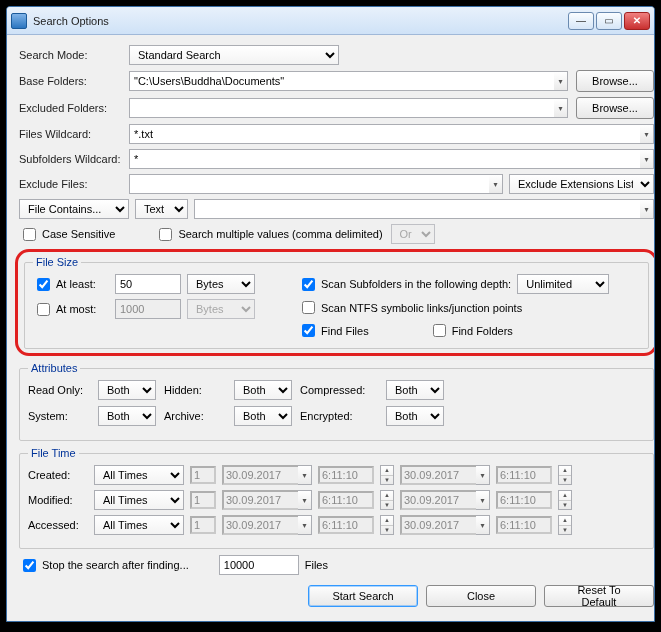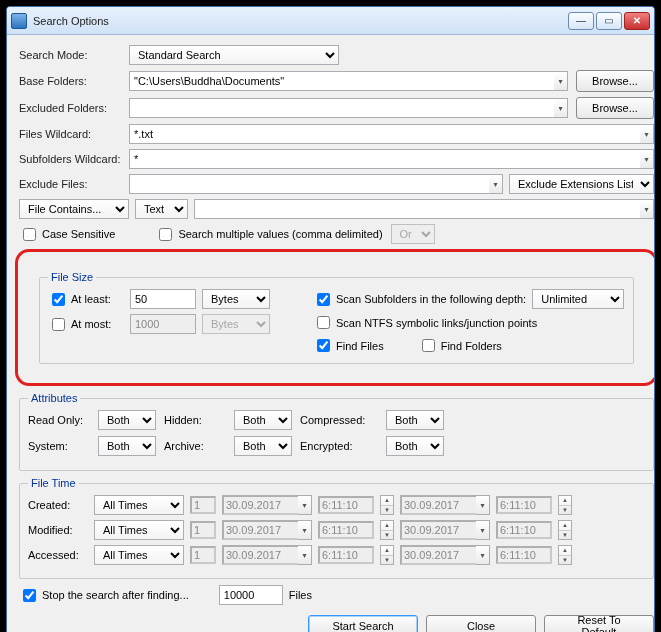--- a/index.html
+++ b/index.html
@@ -129,21 +129,21 @@
       <label class="chk">
           <input type="checkbox" style="">
           <span>Search multiple values (comma delimited)</span>
         </label>
       <div style="width:8px"></div>
       <select style="width:44px" disabled=""><option>Or</option></select>
       <div style="width:6px"></div>
     </div>
 
     <div class="redbox">
-    <fieldset style="margin:15px">
+    <fieldset style="margin:0">
       <legend>File Size</legend>
       <div class="twocol">
         <div class="col" style="flex:0 0 255px">
           <div style="display:flex;align-items:center;gap:6px;margin-bottom:5px">
             <label class="chk" style="width:76px">
                   <input type="checkbox" checked="" style="">
                   <span>At least:</span>
                 </label>
             <input type="text" style="width: 66px;" value="50">
             <select style="width:68px"><option>Bytes</option></select>
@@ -162,21 +162,21 @@
             <label class="chk">
                   <input type="checkbox" checked="" style="">
                   <span>Scan Subfolders in the following depth:</span>
                 </label>
             <select style="width:92px"><option>Unlimited</option></select>
           </div>
           <label class="chk" style="margin-bottom:4px">
                 <input type="checkbox" style="">
                 <span>Scan NTFS symbolic links/junction points</span>
               </label>
-          <div style="display:flex;gap:34px">
+          <div style="display:flex;gap:60px">
             <label class="chk">
                   <input type="checkbox" checked="" style="">
                   <span>Find Files</span>
                 </label>
             <label class="chk">
                   <input type="checkbox" style="">
                   <span>Find Folders</span>
                 </label>
           </div>
         </div>
@@ -278,21 +278,21 @@
           </div>
         </div>
     </fieldset>
 
     <div class="row" style="margin-top:6px">
       <label class="chk">
           <input type="checkbox" checked="" style="">
           <span>Stop the search after finding...</span>
         </label>
       <div style="width:30px"></div>
-      <input type="text" style="width: 64px;" value="10000">
+      <input type="text" style="width: 80px;" value="10000">
       <div style="width:6px"></div>
       <span>Files</span>
     </div>
 
     <div class="footer">
       <button class="btn hl">Start Search</button>
       <button class="btn">Close</button>
       <button class="btn">Reset To Default</button>
     </div>
 

